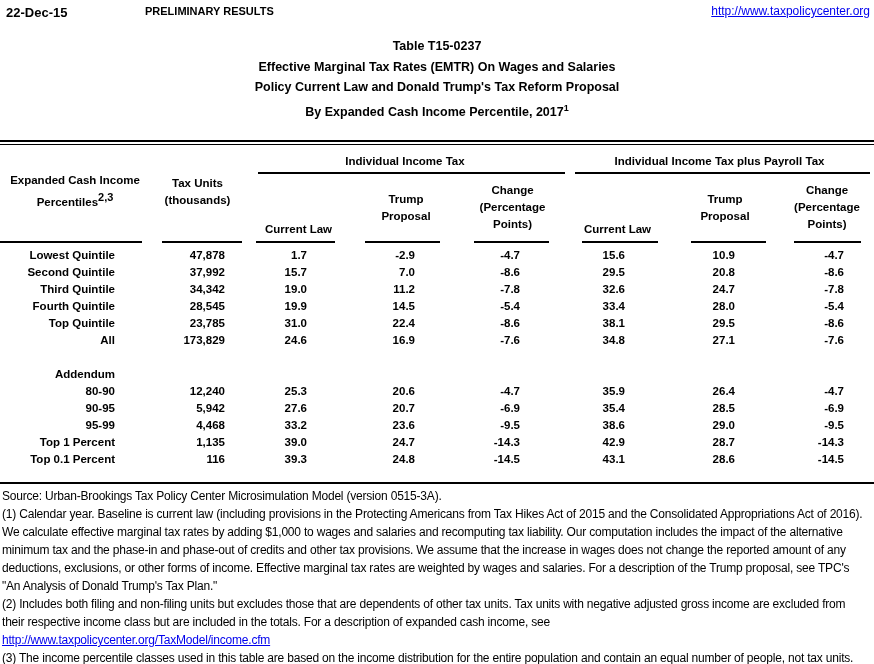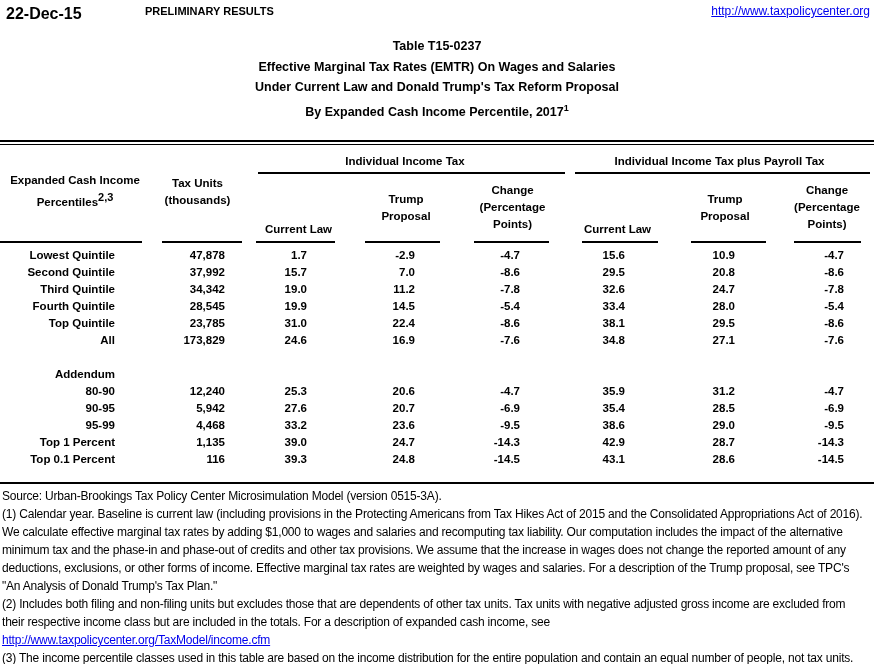--- a/index.html
+++ b/index.html
@@ -5,21 +5,21 @@
   * { box-sizing: border-box; margin: 0; padding: 0; }
   html, body {
     width: 874px; height: 664px;
     background: #ffffff;
     color: #000000;
     font-family: "Liberation Sans", sans-serif;
     overflow: hidden;
   }
   
   .topbar { position: relative; height: 22px; }
-  .topbar .date  { position: absolute; left: 6px;  top: 5px; font-size: 16px; font-weight: bold; }
+  .topbar .date  { position: absolute; left: 6px;  top: 5px; font-size: 13px; font-weight: bold; }
   .topbar .status{ position: absolute; left: 145px; top: 5px; font-size: 11px; font-weight: bold; }
   .topbar .link  { position: absolute; right: 4px; top: 4px; font-size: 12px; color: #0000EE; }
 
   
   .title-block { margin-top: 14px; text-align: center; font-weight: bold; font-size: 12.5px; line-height: 20.5px; }
   .title-block sup { font-size: 9px; }
 
   
   .dbl-line { margin-top: 18px; height: 5px; border-top: 2px solid #000; border-bottom: 1px solid #000; }
   table { width: 874px; border-collapse: collapse; table-layout: fixed; }
@@ -69,21 +69,21 @@
 
 <div class="topbar">
   <span class="date">22-Dec-15</span>
   <span class="status">PRELIMINARY RESULTS</span>
   <a class="link" href="#">http://www.taxpolicycenter.org</a>
 </div>
 
 <div class="title-block">
   <div>Table T15-0237</div>
   <div>Effective Marginal Tax Rates (EMTR) On Wages and Salaries</div>
-  <div>Under Current Law and Donald Trump's Tax Reform Proposal</div>
+  <div>Policy Current Law and Donald Trump's Tax Reform Proposal</div>
   <div><span>By Expanded Cash Income Percentile, 2017</span><sup>1</sup></div>
 </div>
 
 <div class="dbl-line"></div>
 
 <table>
   <colgroup>
     <col style="width:150px">
       <col style="width:95px">
     <col style="width:107px">
@@ -227,21 +227,21 @@
       <td class="lbl">Addendum</td>
       <td colspan="7"></td>
     </tr>
     <tr>
       <td class="lbl">80-90</td>
       <td class="n c2">12,240</td>
       <td class="n c3">25.3</td>
       <td class="n c4">20.6</td>
       <td class="n c5">-4.7</td>
       <td class="n c6">35.9</td>
-      <td class="n c7">31.2</td>
+      <td class="n c7">26.4</td>
       <td class="n c8">-4.7</td>
     </tr>
     <tr>
       <td class="lbl">90-95</td>
       <td class="n c2">5,942</td>
       <td class="n c3">27.6</td>
       <td class="n c4">20.7</td>
       <td class="n c5">-6.9</td>
       <td class="n c6">35.4</td>
       <td class="n c7">28.5</td>

